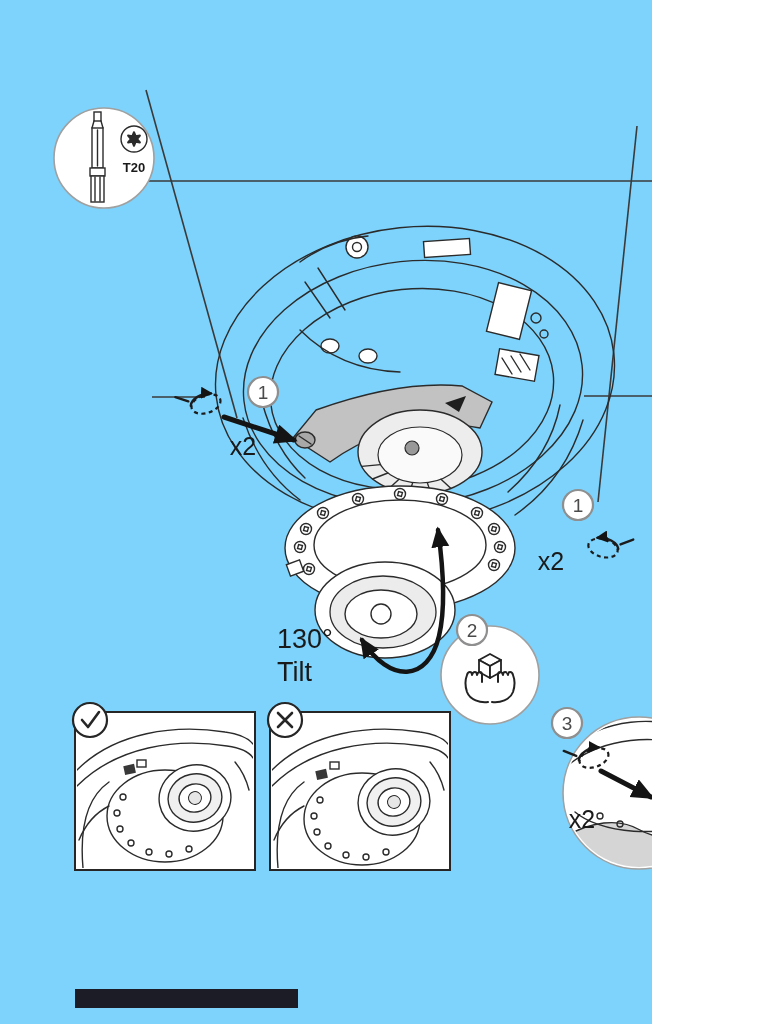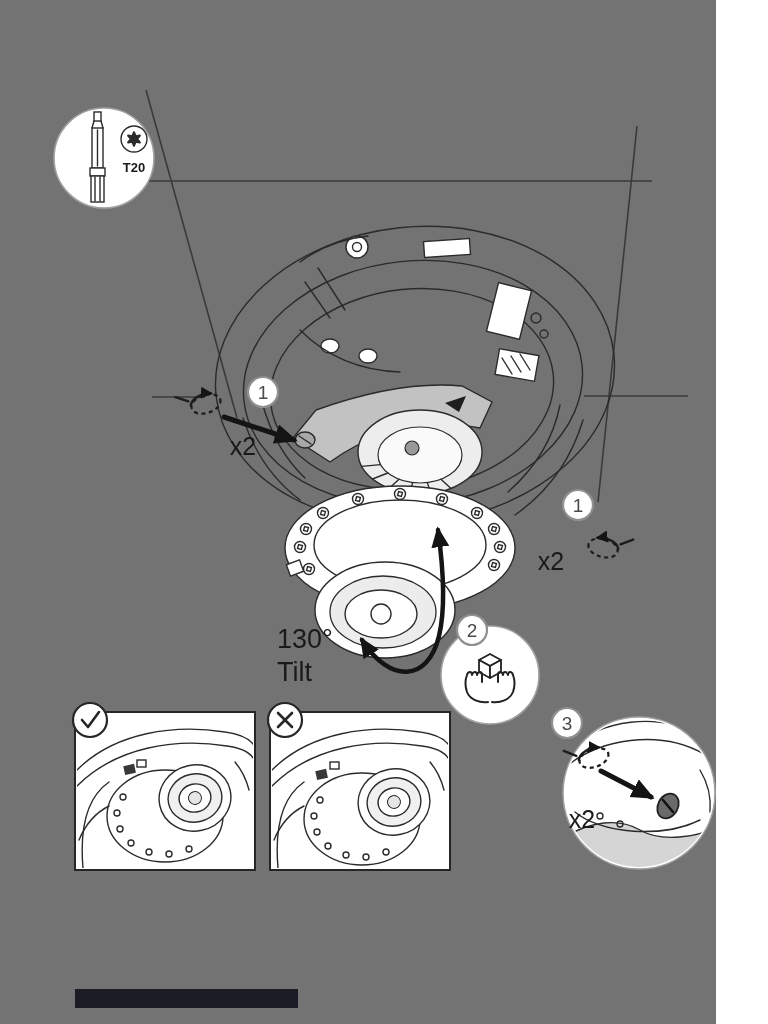--- a/index.html
+++ b/index.html
@@ -1,16 +1,16 @@
 <!DOCTYPE html>
 <html><head>
 <meta charset="utf-8">
 <style>
   html,body { margin:0; padding:0; background:#ffffff; }
-  .page { position:relative; width:716px; height:1024px; background:#737373; overflow:hidden; }
+  .page { position:relative; width:652px; height:1024px; background:#7dd3fc; overflow:hidden; }
   svg { display:block; }
   text { font-family:"Liberation Sans", sans-serif; fill:#1a1a1a; }
   .t-badge { font-size:13px; font-weight:bold; }
   .t-step  { font-size:19px; fill:#4a4a4a; }
   .t-count { font-size:25px; }
   .t-tilt  { font-size:27px; }
   .s   { stroke:#2b2b2b; fill:none; stroke-width:1.4; stroke-linecap:round; }
   .sw  { stroke:#2b2b2b; fill:#ffffff; stroke-width:1.4; }
   .persp { stroke:#3a3a3a; stroke-width:1.6; fill:none; }
   .thick { stroke:#141414; stroke-width:5; fill:none; stroke-linecap:round; }

